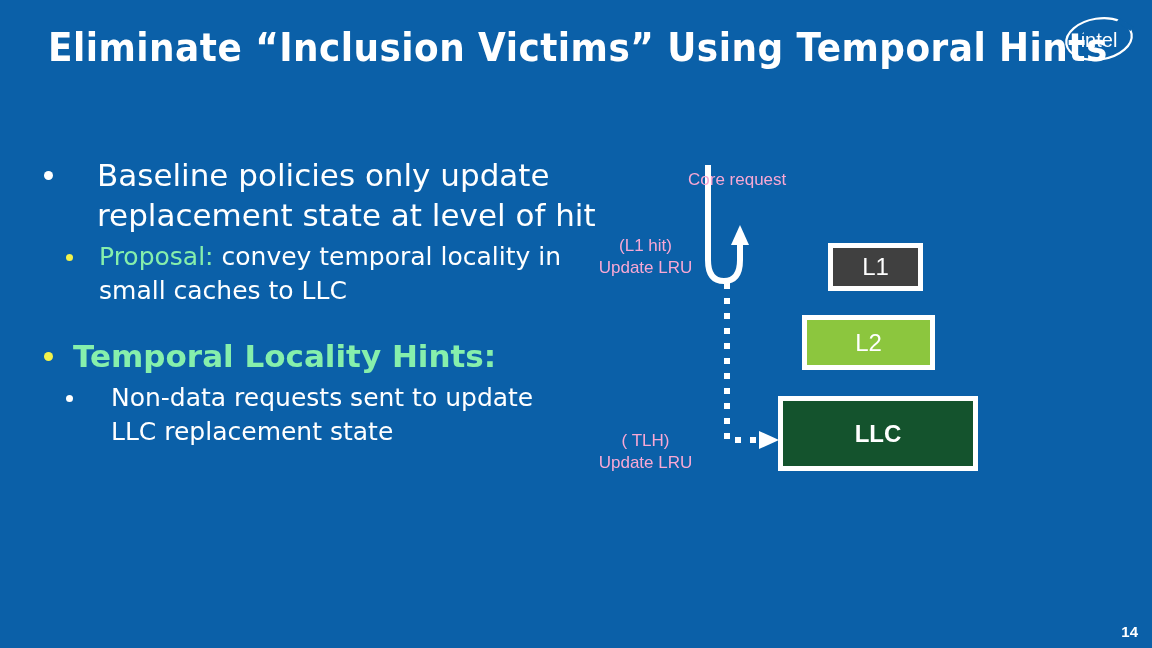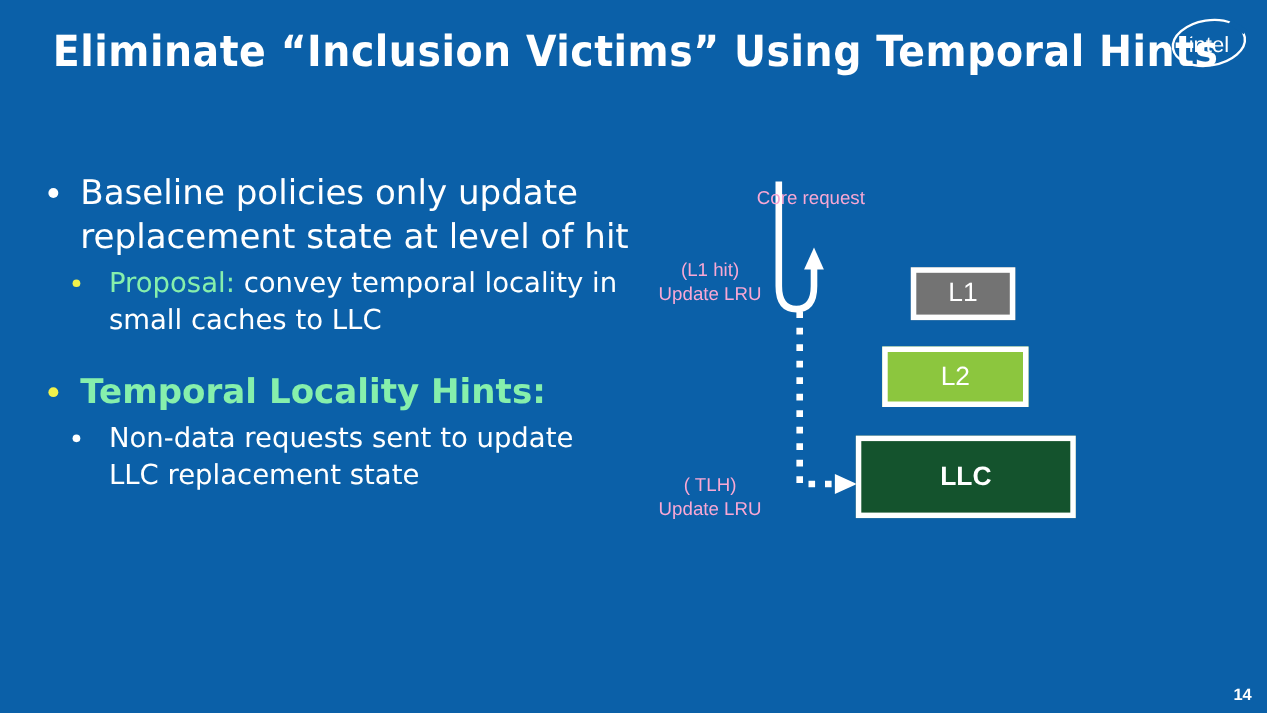--- a/index.html
+++ b/index.html
@@ -106,21 +106,21 @@
     position: absolute;
     border: 5px solid #ffffff;
     box-sizing: border-box;
     color: #ffffff;
     font-family: "Liberation Sans", sans-serif;
     font-size: 24px;
     display: flex;
     align-items: center;
     justify-content: center;
   }
-  #box-l1  { left: 248px; top:  88px; width: 95px;  height: 48px; background: #737373; }
+  #box-l1  { left: 248px; top:  88px; width: 95px;  height: 48px; background: #404040; }
   #box-l2  { left: 222px; top: 160px; width: 133px; height: 55px; background: #8cc63e; }
   #box-llc { left: 198px; top: 241px; width: 200px; height: 75px; background: #14532d; font-weight: bold; }
 
   #arrow-svg {
     position: absolute;
     left: 0; top: 0;
     width: 420px;
     height: 350px;
     overflow: visible;
   }
@@ -145,36 +145,36 @@
 
   <div id="intel-logo">
     <svg width="78" height="56" viewBox="0 0 78 56">
       <ellipse cx="39" cy="28" rx="33" ry="20.5" fill="none" stroke="#ffffff" stroke-width="2.2" transform="rotate(-9 39 28)"></ellipse>
       <path d="M58 9 L72 18" stroke="#0b60a8" stroke-width="5" fill="none"></path>
       <text x="39" y="36" font-family="'Liberation Sans', sans-serif" font-size="20" font-weight="normal" fill="#ffffff" text-anchor="middle">intel</text>
       <circle cx="22" cy="21" r="1.6" fill="#0b60a8"></circle>
     </svg>
   </div>
 
-  <div class="bullet-l1" style="left:44px; top:155px;">
+  <div class="bullet-l1" style="left:44px; top:155px;gap:24px;">
     <span class="dot"></span>
     <span class="txt">Baseline policies only update replacement state at level of hit</span>
   </div>
 
   <div class="bullet-l2" style="left:66px; top:240px;">
     <span class="dot yellow"></span>
     <span class="txt"><span class="hl-yellow">Proposal:</span><span> convey temporal locality in small caches to LLC</span></span>
   </div>
 
   <div class="bullet-l1" style="left:44px; top:336px;font-weight:bold;">
     <span class="dot yellow"></span>
     <span class="txt hl-yellow">Temporal Locality Hints:</span>
   </div>
 
-  <div class="bullet-l2" style="left:66px; top:381px;">
+  <div class="bullet-l2" style="left:66px; top:381px;gap:12px;">
     <span class="dot"></span>
     <span class="txt">Non-data requests sent to update LLC replacement state</span>
   </div>
 
   <div id="diagram">
 
     <svg id="arrow-svg">
 
       <path d="M128,10 L128,105 Q128,126 144,126 Q160,126 160,105 L160,84" fill="none" stroke="#ffffff" stroke-width="6" stroke-linecap="butt"></path>
       <polygon points="160,70 151,90 169,90" fill="#ffffff"></polygon>

